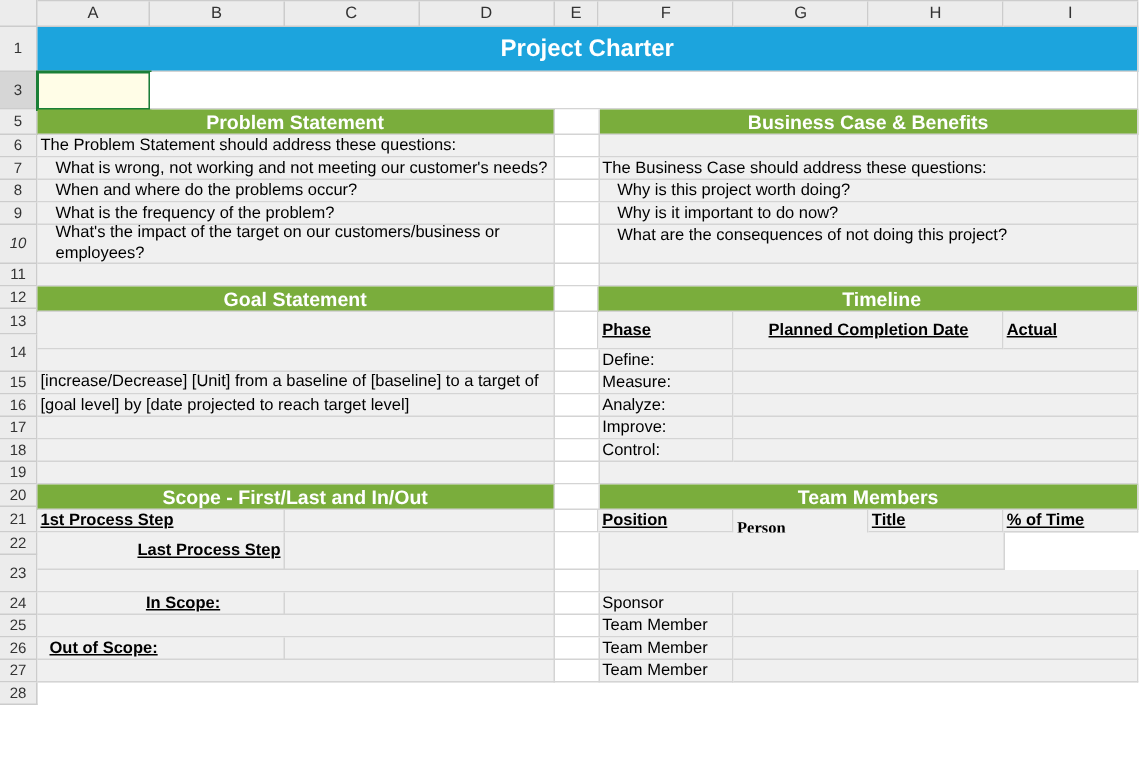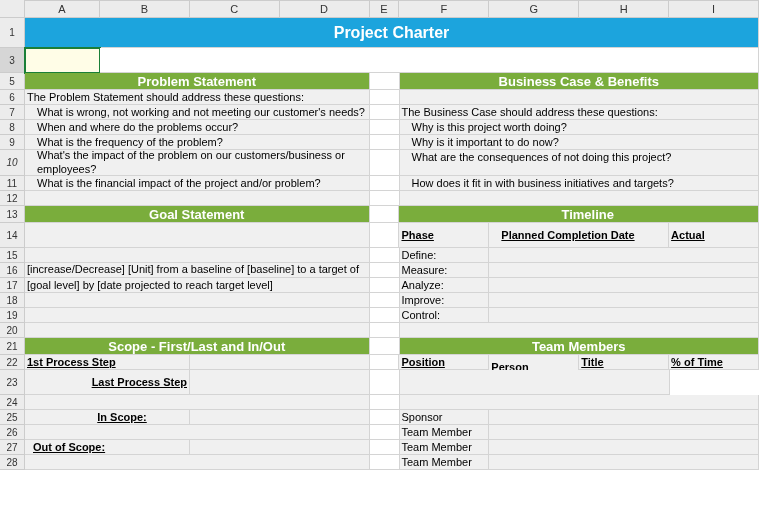--- a/index.html
+++ b/index.html
@@ -178,47 +178,42 @@
         <div class="cell gray indent" style="width: 345px; height: 15px;">When and where do the problems occur?</div>
         <div class="cell " style="width: 30px; height: 15px;"></div>
         <div class="cell gray indent" style="width: 360px; height: 15px;">Why is this project worth doing?</div>
       </div>
       <div class="row" style="height: 15px;">
         <div class="cell gray indent" style="width: 345px; height: 15px;">What is the frequency of the problem?</div>
         <div class="cell " style="width: 30px; height: 15px;"></div>
         <div class="cell gray indent" style="width: 360px; height: 15px;">Why is it important to do now?</div>
       </div>
       <div class="row" style="height: 26px;">
-        <div class="cell gray indent wrap" style="width: 345px; height: 26px;">What's the impact of the problem on our customers/business or employees?</div>
+        <div class="cell gray indent wrap" style="width: 345px; height: 26px;">What's the impact of the target on our customers/business or employees?</div>
         <div class="cell " style="width: 30px; height: 26px;"></div>
         <div class="cell gray indent" style="width: 360px; height: 26px;">
           <div style="align-self:flex-start;padding-top:1px">What are the consequences of not doing this project?</div>
         </div>
-      </div>
-      <div class="row" style="height: 15px;">
-        <div class="cell gray indent" style="width: 345px; height: 15px;">What is the financial impact of the project and/or problem?</div>
-        <div class="cell " style="width: 30px; height: 15px;"></div>
-        <div class="cell gray indent" style="width: 360px; height: 15px;">How does it fit in with business initiatives and targets?</div>
       </div>
       <div class="row" style="height: 15px;">
         <div class="cell gray" style="width: 345px; height: 15px;"></div>
         <div class="cell " style="width: 30px; height: 15px;"></div>
         <div class="cell gray" style="width: 360px; height: 15px;"></div>
       </div>
       <div class="row" style="height: 17px;">
         <div class="cell section-head" style="width: 345px; height: 17px;">Goal Statement</div>
         <div class="cell " style="width: 30px; height: 17px;"></div>
         <div class="cell section-head" style="width: 360px; height: 17px; padding-left: 20px;">Timeline</div>
       </div>
       <div class="row" style="height: 25px;">
         <div class="cell gray" style="width: 345px; height: 25px;"></div>
         <div class="cell " style="width: 30px; height: 25px;"></div>
         <div class="cell gray bu" style="width: 90px; height: 25px;">Phase</div>
         <div class="cell gray bu" style="width: 180px; height: 25px;">
-          <span style="margin-left:10px">Planned Completion Date</span>
+          <span style="margin-left:21px">Planned Completion Date</span>
         </div>
         <div class="cell gray bu" style="width: 90px; height: 25px;">Actual</div>
       </div>
       <div class="row" style="height: 15px;">
         <div class="cell gray" style="width: 345px; height: 15px;"></div>
         <div class="cell " style="width: 30px; height: 15px;"></div>
         <div class="cell gray" style="width: 90px; height: 15px;">Define:</div>
         <div class="cell gray" style="width: 270px; height: 15px;"></div>
       </div>
       <div class="row" style="height: 15px;">
@@ -253,21 +248,21 @@
       <div class="row" style="height: 17px;">
         <div class="cell section-head" style="width: 345px; height: 17px;">Scope - First/Last and In/Out</div>
         <div class="cell " style="width: 30px; height: 17px;"></div>
         <div class="cell section-head" style="width: 360px; height: 17px;">Team Members</div>
       </div>
       <div class="row" style="height: 15px;">
         <div class="cell gray bu" style="width: 165px; height: 15px;">1st Process Step</div>
         <div class="cell gray" style="width: 180px; height: 15px;"></div>
         <div class="cell " style="width: 30px; height: 15px;"></div>
         <div class="cell gray bu" style="width: 90px; height: 15px;">Position</div>
-        <div class="cell gray bu" style="width: 90px; height: 25px;">Person</div>
+        <div class="cell gray bu" style="width: 90px; height: 25px; font-family: Liberation Serif, serif;">Person</div>
         <div class="cell gray bu" style="width: 90px; height: 15px;">Title</div>
         <div class="cell gray bu" style="width: 90px; height: 15px;">% of Time</div>
       </div>
       <div class="row" style="height: 25px;">
         <div class="cell gray bu wrap right-align" style="width: 165px; height: 25px;">
           <div style="text-align:right;width:100%;white-space:normal;line-height:1.1">Last Process Step</div>
         </div>
         <div class="cell gray" style="width: 180px; height: 25px;"></div>
         <div class="cell " style="width: 30px; height: 25px;"></div>
         <div class="cell gray" style="width: 270px; height: 25px;"></div>

